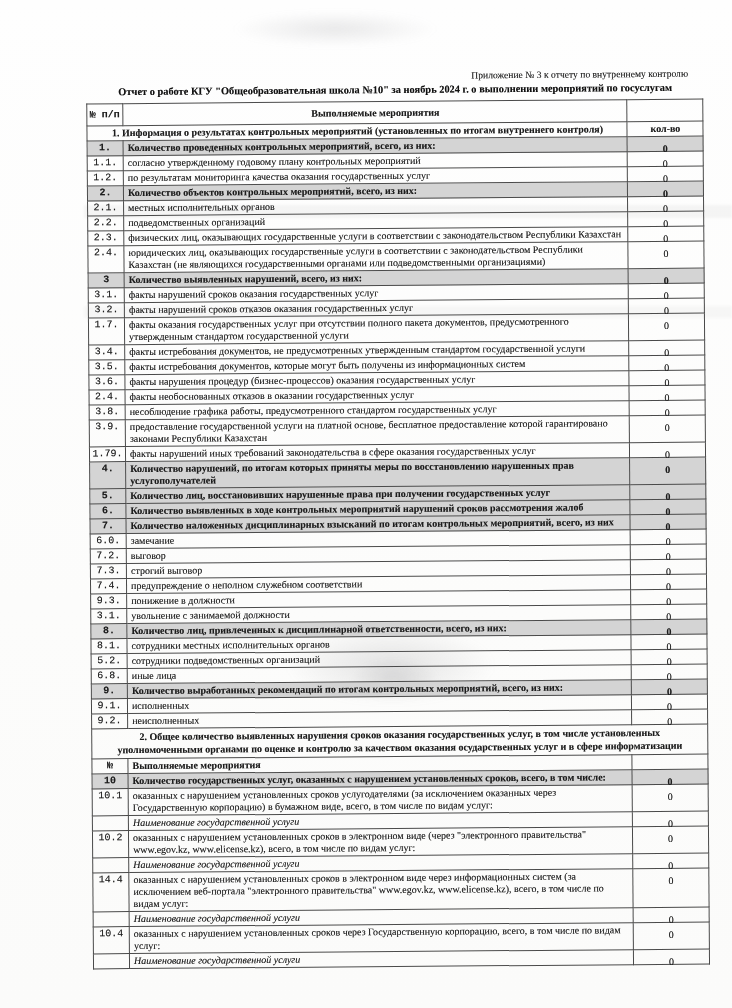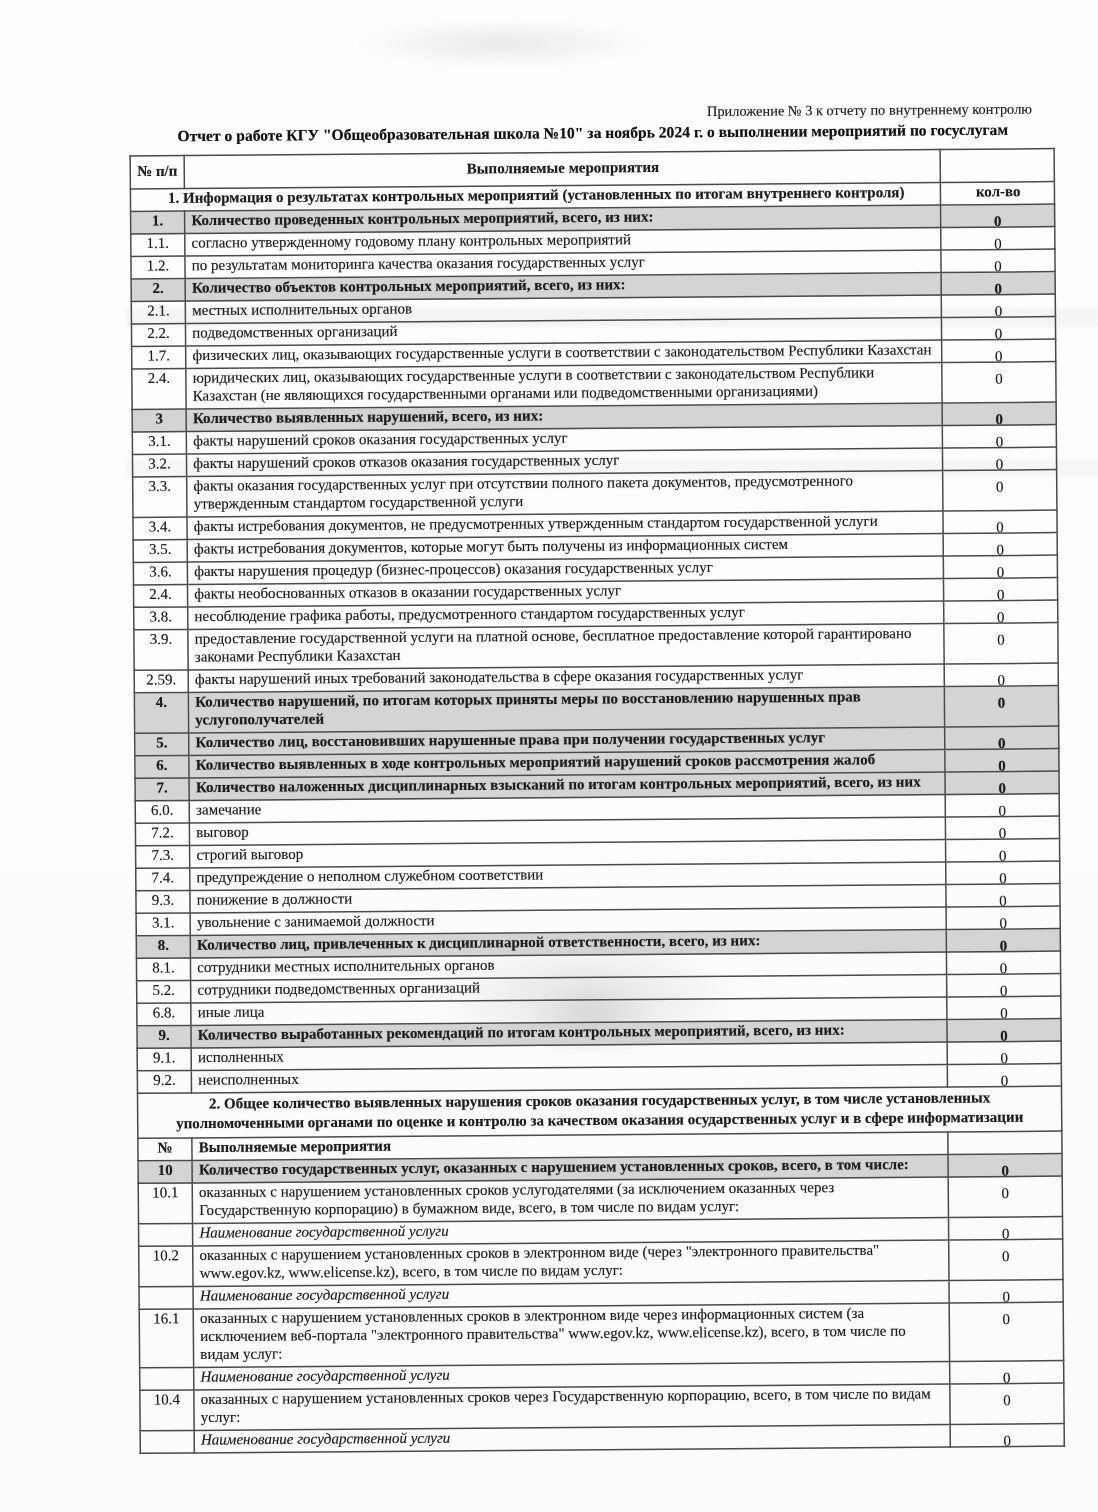--- a/index.html
+++ b/index.html
@@ -41,21 +41,21 @@
   col.c1{width:36px;} col.c2{width:504px;} col.c3{width:76px;}
   td{
     border:1px solid #4a4a4a;
     font-size:10px;line-height:12px;color:#1d1d1d;
     padding:1px 3px 1px 4px;vertical-align:top;
     text-shadow:0 0 .6px rgba(40,40,40,.5);
     overflow:visible;
   }
   .bold{font-weight:bold;}
   .center{text-align:center;}
-  .num{text-align:center;padding-left:1px;padding-right:1px;}
+  .num{text-align:center;padding-left:1px;padding-right:1px;font-family:Liberation Mono, monospace;}
   .val-cell{text-align:center;padding:1px 2px;}
   .val{position:relative;top:5px;display:inline-block;}
   tr.sec td{background:#d4d4d4;font-weight:bold;}
   tr.ital td:nth-child(2){font-style:italic;}
   tr.rowA td{height:19px;vertical-align:middle;}
   .sec2title{text-align:center;padding:2px 6px;line-height:12.6px;}
 </style>
 </head>
 <body>
 
@@ -112,21 +112,21 @@
             <td class="num">2.1.</td>
             <td class="txt">местных исполнительных органов</td>
             <td class="val-cell"><span class="val">0</span></td>
           </tr>
           <tr>
             <td class="num">2.2.</td>
             <td class="txt">подведомственных организаций</td>
             <td class="val-cell"><span class="val">0</span></td>
           </tr>
           <tr>
-            <td class="num">1.7.</td>
+            <td class="num">2.3.</td>
             <td class="txt">физических лиц, оказывающих государственные услуги в соответствии с законодательством Республики Казахстан</td>
             <td class="val-cell"><span class="val">0</span></td>
           </tr>
           <tr>
             <td class="num">2.4.</td>
             <td class="txt">юридических лиц, оказывающих государственные услуги в соответствии с законодательством Республики Казахстан (не являющихся государственными органами или подведомственными организациями)</td>
             <td class="val-cell"><span class="val">0</span></td>
           </tr>
           <tr class="sec">
             <td class="num">3</td>
@@ -137,21 +137,21 @@
             <td class="num">3.1.</td>
             <td class="txt">факты нарушений сроков оказания государственных услуг</td>
             <td class="val-cell"><span class="val">0</span></td>
           </tr>
           <tr>
             <td class="num">3.2.</td>
             <td class="txt">факты нарушений сроков отказов оказания государственных услуг</td>
             <td class="val-cell"><span class="val">0</span></td>
           </tr>
           <tr>
-            <td class="num">3.3.</td>
+            <td class="num">1.7.</td>
             <td class="txt">факты оказания государственных услуг при отсутствии полного пакета документов, предусмотренного утвержденным стандартом государственной услуги</td>
             <td class="val-cell"><span class="val">0</span></td>
           </tr>
           <tr>
             <td class="num">3.4.</td>
             <td class="txt">факты истребования документов,  не предусмотренных утвержденным стандартом государственной услуги</td>
             <td class="val-cell"><span class="val">0</span></td>
           </tr>
           <tr>
             <td class="num">3.5.</td>
@@ -172,21 +172,21 @@
             <td class="num">3.8.</td>
             <td class="txt">несоблюдение графика работы, предусмотренного стандартом государственных услуг</td>
             <td class="val-cell"><span class="val">0</span></td>
           </tr>
           <tr>
             <td class="num">3.9.</td>
             <td class="txt">предоставление государственной услуги на платной основе, бесплатное предоставление которой гарантировано законами Республики Казахстан</td>
             <td class="val-cell"><span class="val">0</span></td>
           </tr>
           <tr>
-            <td class="num">2.59.</td>
+            <td class="num">1.79.</td>
             <td class="txt">факты нарушений иных требований законодательства в сфере оказания государственных услуг</td>
             <td class="val-cell"><span class="val">0</span></td>
           </tr>
           <tr class="sec">
             <td class="num">4.</td>
             <td class="txt">Количество нарушений, по итогам которых приняты меры по восстановлению нарушенных прав услугополучателей</td>
             <td class="val-cell"><span class="val">0</span></td>
           </tr>
           <tr class="sec">
             <td class="num">5.</td>
@@ -299,21 +299,21 @@
             <td class="num">10.2</td>
             <td class="txt">оказанных с нарушением установленных сроков в электронном виде (через "электронного правительства" www.egov.kz, www.elicense.kz), всего, в том числе по видам услуг:</td>
             <td class="val-cell"><span class="val">0</span></td>
           </tr>
           <tr class="ital">
             <td class="num"></td>
             <td class="txt">Наименование государственной услуги</td>
             <td class="val-cell"><span class="val">0</span></td>
           </tr>
           <tr>
-            <td class="num">16.1</td>
+            <td class="num">14.4</td>
             <td class="txt">оказанных с нарушением установленных сроков в электронном виде через информационных систем (за исключением веб-портала "электронного правительства" www.egov.kz, www.elicense.kz), всего, в том числе по видам услуг:</td>
             <td class="val-cell"><span class="val">0</span></td>
           </tr>
           <tr class="ital">
             <td class="num"></td>
             <td class="txt">Наименование государственной услуги</td>
             <td class="val-cell"><span class="val">0</span></td>
           </tr>
           <tr>
             <td class="num">10.4</td>

